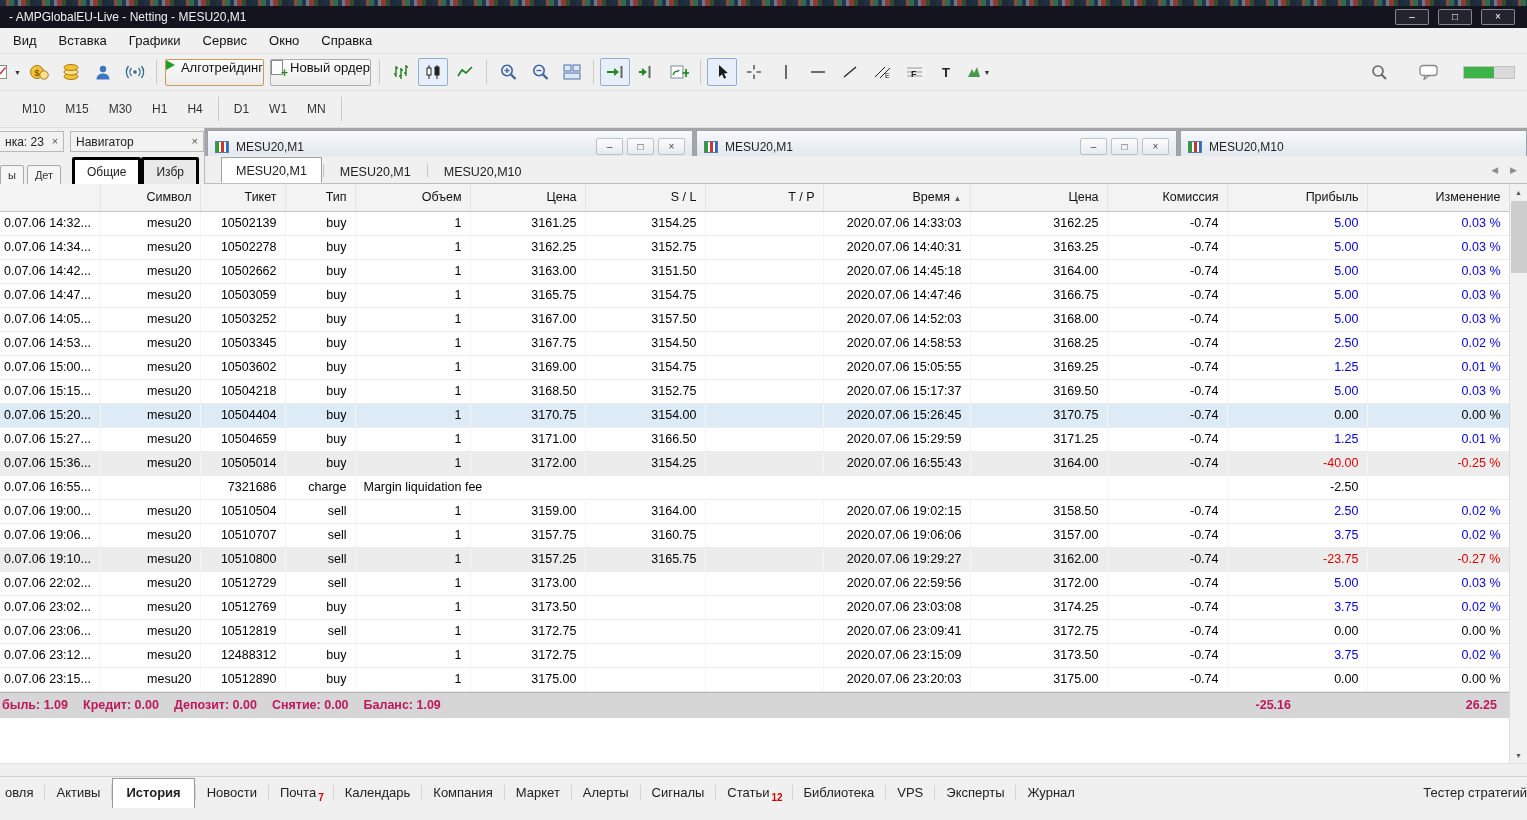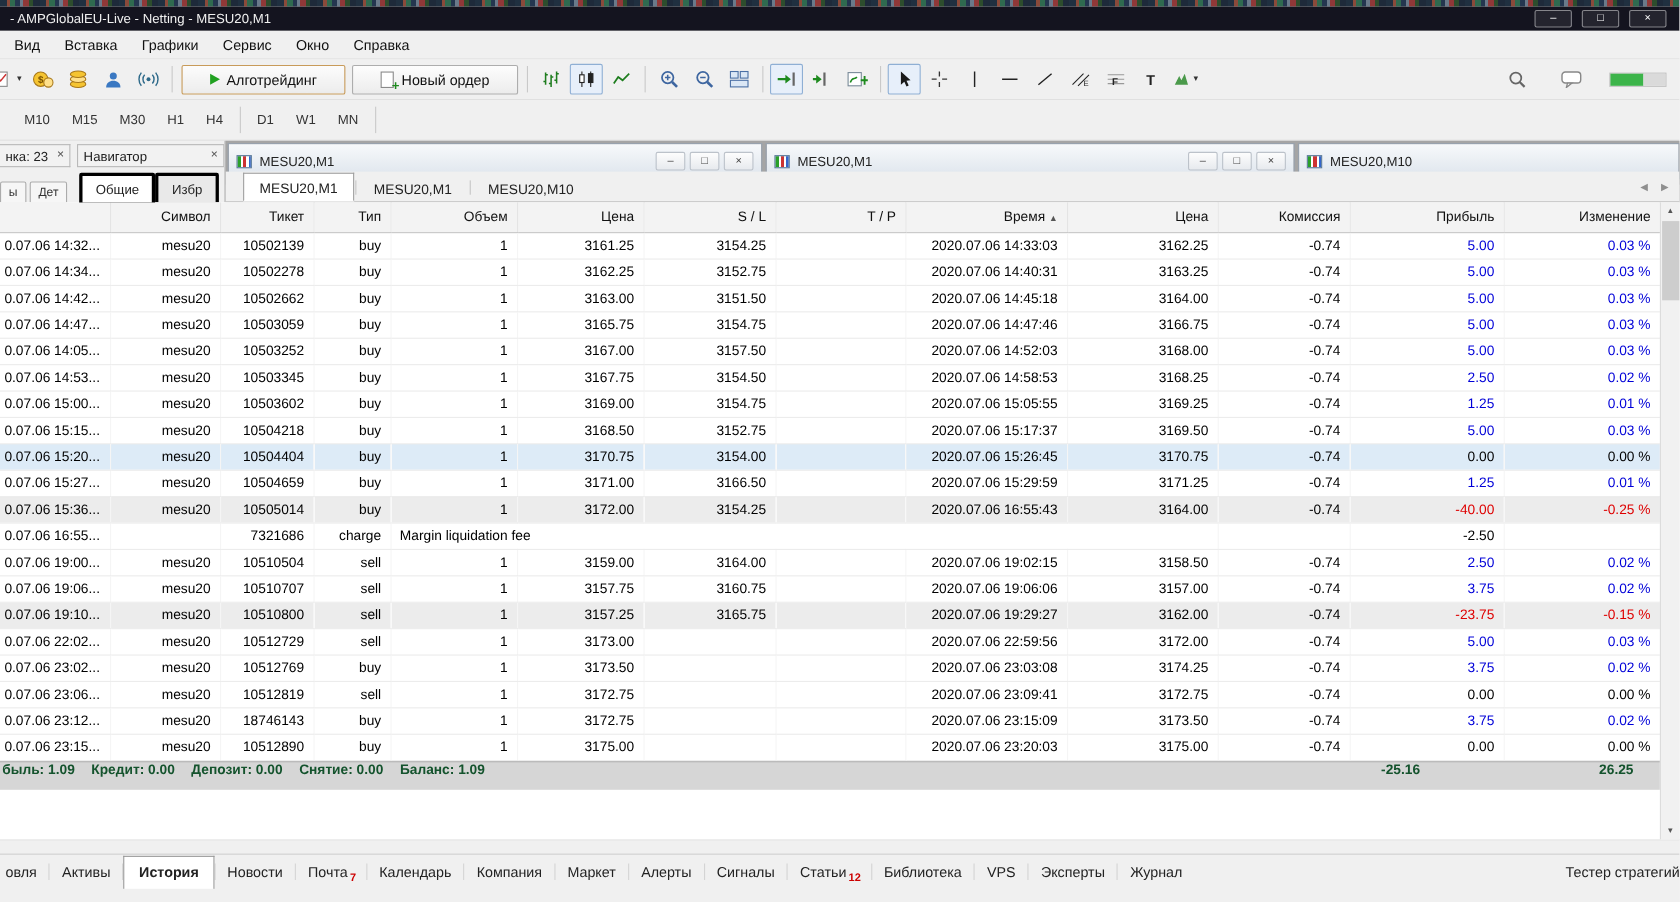--- a/index.html
+++ b/index.html
@@ -16,21 +16,21 @@
   .menubar{height:26px;display:flex;align-items:center;background:#f0f0f0;font-size:13px;color:#111;padding-left:2px;border-bottom:1px solid #e2e2e2}
   .menu-item{padding:4px 11px}
 
   
   .toolbar{height:37px;display:flex;align-items:center;background:#f0f0f0;border-bottom:1px solid #e0e0e0;padding-right:12px}
   .tbtn{height:28px;min-width:30px;display:flex;align-items:center;justify-content:center;margin:0 1px;border:1px solid transparent;border-radius:2px;gap:2px}
   .tbtn.checked{background:#e7effa;border-color:#8fafd4}
   .tbtn.cutleft{margin-left:-9px}
   .tsep{width:1px;height:24px;background:#c9c9c9;margin:0 5px;flex:0 0 1px}
   .dd{font-size:7px;color:#333;line-height:1}
-  .push{height:27px;display:inline-flex;align-items:center;padding:0 25px;font-size:13px;color:#111;border:1px solid #adadad;border-radius:2px;background:linear-gradient(#fdfdfd,#ececec);margin:0 3px;font-family:"Liberation Sans",sans-serif}
+  .push{height:27px;display:inline-flex;align-items:flex-start;padding:0 0;font-size:13px;color:#111;border:1px solid #adadad;border-radius:2px;background:linear-gradient(#fdfdfd,#ececec);margin:0 3px;font-family:"Liberation Sans",sans-serif}
   .push.checked-frame{border-color:#c89b5a;background:linear-gradient(#fcfcfc,#ececec)}
   .play{width:0;height:0;border-left:9px solid #21a121;border-top:5.5px solid transparent;border-bottom:5.5px solid transparent;margin-right:6px}
   .doc{width:12px;height:15px;background:#fff;border:1px solid #8a8a8a;position:relative;margin-right:7px}
   .doc .plus{position:absolute;right:-6px;bottom:-5px;color:#1e8a1e;font-weight:bold;font-size:12px;line-height:1}
   .glyph{font-size:13px;font-weight:bold;color:#222;line-height:1}
   .tb-right{margin-left:auto;display:flex;align-items:center;gap:18px}
   .conn{width:52px;height:13px;display:inline-flex;border:1px solid #c2c2c2}
   .conn-g{flex:0 0 30px;background:#3cb44a}
   .conn-r{flex:1;background:#dadada}
 
@@ -69,24 +69,24 @@
   thead th{height:27px;background:#f3f3f3;border-bottom:1px solid #c6c6c6;border-right:1px solid #e4e4e4;font-weight:normal;text-align:right;padding:0 8px;color:#111;white-space:nowrap;overflow:hidden}
   thead th.l{text-align:left}
   .sort{font-size:8px;color:#555}
   tbody td{height:24px;border-bottom:1px solid #ececec;border-right:1px solid #f5f5f5;text-align:right;padding:0 8px;white-space:nowrap;overflow:hidden;color:#000}
   tbody td.l{text-align:left}
   tbody td:first-child{padding-left:4px}
   tr.bg-hl{background:#ddebf7}
   tr.bg-gr{background:#ececec}
   .c-pos{color:#0000d8}
   .c-neg{color:#de0000}
-  .summary{position:relative;height:26px;width:1509px;background:#d6d6d6;border-top:1px solid #b2b2b2;display:flex;font-weight:bold;font-size:12.5px;color:#14532d;padding-left:2px;white-space:nowrap}
+  .summary{position:relative;height:26px;width:1509px;background:#d6d6d6;border-top:1px solid #b2b2b2;display:flex;align-items:center;font-weight:bold;font-size:12.5px;color:#be185d;padding-left:2px;white-space:nowrap}
   .sum-item{margin-right:15px}
   .sum-profit{position:absolute;right:218px}
-  .sum-change{position:absolute;right:24px}
+  .sum-change{position:absolute;right:12px}
   .vscroll{position:absolute;top:0;right:0;width:18px;height:579px;background:#f1f1f1;border-left:1px solid #dcdcdc}
   .vs-btn{height:16px;display:flex;align-items:center;justify-content:center;font-size:7px;color:#555;background:#f1f1f1}
   .vs-btn.down{position:absolute;bottom:0;left:0;right:0}
   .vs-thumb{position:absolute;top:17px;left:1px;width:16px;height:72px;background:#cdcdcd}
 
   
   .bstrip{height:13px;background:#f0f0f0;border-top:1px solid #e0e0e0}
   .btabs{height:32px;background:#f0f0f0;border-top:1px solid #cfcfcf;display:flex;align-items:center;font-size:13px;color:#222;padding-left:0}
   .btabs-list{display:flex;align-items:center;height:100%}
   .btab{padding:7px 11px;white-space:nowrap;margin-left:-4px;position:relative}
@@ -637,21 +637,21 @@
             <td>10510800</td>
             <td>sell</td>
             <td>1</td>
             <td>3157.25</td>
             <td>3165.75</td>
             <td></td>
             <td>2020.07.06 19:29:27</td>
             <td>3162.00</td>
             <td>-0.74</td>
             <td class="c-neg">-23.75</td>
-            <td class="c-neg">-0.15 %</td>
+            <td class="c-neg">-0.27 %</td>
           </tr>
           <tr>
             <td class="l">0.07.06 22:02...</td>
             <td>mesu20</td>
             <td>10512729</td>
             <td>sell</td>
             <td>1</td>
             <td>3173.00</td>
             <td></td>
             <td></td>
@@ -687,21 +687,21 @@
             <td></td>
             <td>2020.07.06 23:09:41</td>
             <td>3172.75</td>
             <td>-0.74</td>
             <td>0.00</td>
             <td>0.00 %</td>
           </tr>
           <tr>
             <td class="l">0.07.06 23:12...</td>
             <td>mesu20</td>
-            <td>18746143</td>
+            <td>12488312</td>
             <td>buy</td>
             <td>1</td>
             <td>3172.75</td>
             <td></td>
             <td></td>
             <td>2020.07.06 23:15:09</td>
             <td>3173.50</td>
             <td>-0.74</td>
             <td class="c-pos">3.75</td>
             <td class="c-pos">0.02 %</td>

